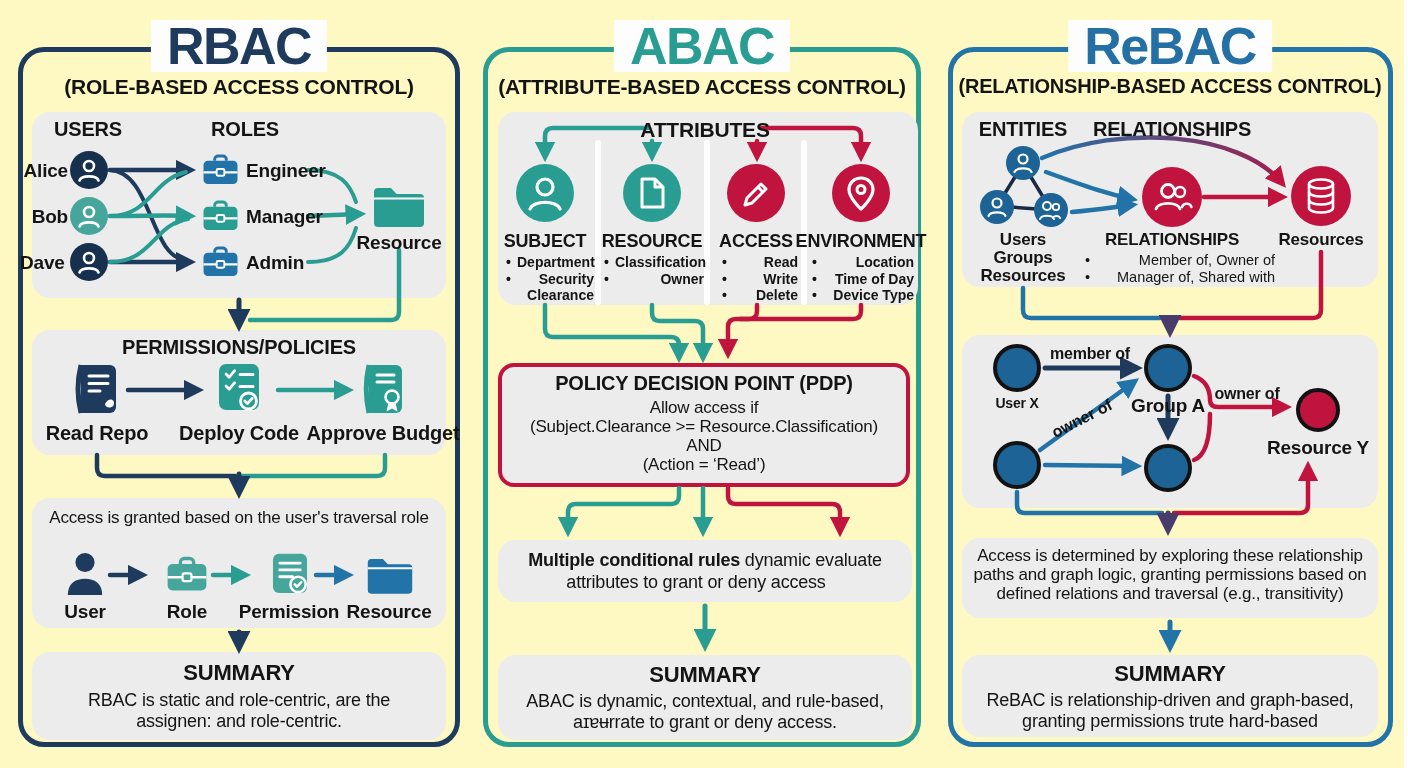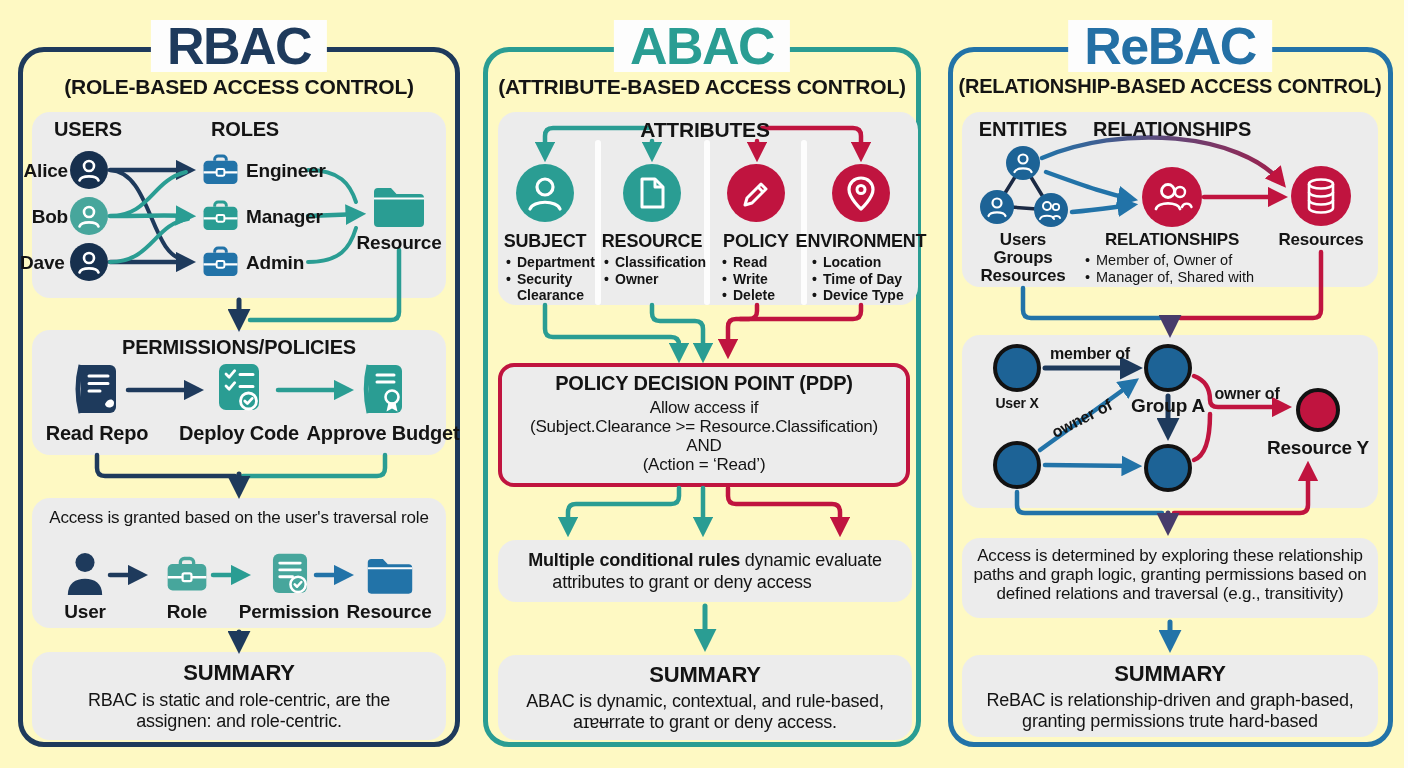--- a/index.html
+++ b/index.html
@@ -11,21 +11,21 @@
   .coltitle{position:absolute;font-size:52px;font-weight:800;letter-spacing:-1.5px;
     background:#fdfdfd;padding:0 16px;z-index:6;line-height:1}
   .colsub{position:absolute;font-size:21px;font-weight:700;letter-spacing:-0.2px;z-index:6}
   .panel{position:absolute;background:#ececec;border-radius:18px;z-index:1}
   .phead{position:absolute;font-weight:700;font-size:20px;z-index:4;letter-spacing:-0.2px}
   .lbl{position:absolute;z-index:4;letter-spacing:-0.2px}
   .icon{position:absolute;z-index:2;line-height:0}
   .gap{position:absolute;background:#fdfdfd;z-index:2;border-radius:3px}
   .overlay{position:absolute;left:0;top:0;z-index:3;pointer-events:none}
   .bullets{position:absolute;z-index:4;font-size:14px;line-height:16.5px;font-weight:600}
-  .bullet{padding-left:11px;position:relative;text-align:left}
+  .bullet{padding-left:11px;position:relative;text-align:right}
   .bullet::before{content:"• ";position:absolute;left:0}
   .gnode{position:absolute;border-radius:50%;border:4px solid #121212;z-index:2}
   .pdpbox{position:absolute;background:#ececec;border:4.5px solid #c0143f;border-radius:16px;z-index:1}
   .sumtitle{font-size:22px;font-weight:700;letter-spacing:-0.2px}
   .sumline{font-size:18px;line-height:20px}
 </style>
 </head>
 <body>
 
 <div class="canvas">
@@ -197,21 +197,21 @@
       </svg></span>
   <span class="icon" style="left:832px;top:164px">
     <svg width="58" height="58" viewBox="0 0 58 58">
         <circle cx="29" cy="29" r="29" fill="#c0143f"></circle>
         <path d="M29 14c7 0 12 5 12 11.5C41 34 29 45 29 45S17 34 17 25.5C17 19 22 14 29 14z" fill="none" stroke="#fff" stroke-width="3.2" stroke-linejoin="round"></path>
         <circle cx="29" cy="25.5" r="4" fill="none" stroke="#fff" stroke-width="3"></circle>
       </svg></span>
 
   <div class="lbl ctr" style="left:545px;top:231px;font-size:18px;font-weight:800">SUBJECT</div>
   <div class="lbl ctr" style="left:652px;top:231px;font-size:18px;font-weight:800">RESOURCE</div>
-  <div class="lbl ctr" style="left:756px;top:231px;font-size:18px;font-weight:800">POLICY</div>
+  <div class="lbl ctr" style="left:756px;top:231px;font-size:18px;font-weight:800">ACCESS</div>
   <div class="lbl ctr" style="left:861px;top:231px;font-size:18px;font-weight:800">ENVIRONMENT</div>
 
   <div class="bullets" style="left:506px;top:254px;width:88px">
     <div class="bullet">Department</div>
     <div class="bullet">Security Clearance</div>
   </div>
   <div class="bullets" style="left:604px;top:254px;width:100px">
     <div class="bullet">Classification</div>
     <div class="bullet">Owner</div>
   </div>
@@ -228,21 +228,21 @@
 
   <div class="pdpbox" style="left:498px;top:363px;width:412px;height:124px"></div>
   <div class="lbl ctr" style="left:704px;top:372px;font-size:20px;font-weight:800;z-index:4">POLICY DECISION POINT (PDP)</div>
   <div class="lbl ctr" style="left:704px;top:398px;font-size:17px">Allow access if</div>
   <div class="lbl ctr" style="left:704px;top:417px;font-size:17px">(Subject.Clearance &gt;= Resource.Classification)</div>
   <div class="lbl ctr" style="left:704px;top:436px;font-size:17px">AND</div>
   <div class="lbl ctr" style="left:704px;top:455px;font-size:17px">(Action = ‘Read’)</div>
 
   <div class="panel" style="left:498px;top:540px;width:414px;height:62px"></div>
   <div class="lbl ctr" style="left:705px;top:550px;font-size:18px"><b>Multiple conditional rules</b><span> dynamic evaluate</span></div>
-  <div class="lbl ctr" style="left:682px;top:572px;font-size:18px">attributes to grant or deny access</div>
+  <div class="lbl ctr" style="left:696px;top:572px;font-size:18px">attributes to grant or deny access</div>
 
   <div class="panel" style="left:498px;top:655px;width:414px;height:85px"></div>
   <div class="lbl ctr sumtitle" style="left:705px;top:662px">SUMMARY</div>
   <div class="lbl ctr sumline" style="left:705px;top:691px">ABAC is dynamic, contextual, and rule-based,</div>
   <div class="lbl ctr sumline" style="left:705px;top:712px">aɪɐʉrrate to grant or deny access.</div>
 
   <div class="panel" style="left:962px;top:112px;width:416px;height:175px"></div>
   <div class="phead ctr" style="left:1023px;top:118px">ENTITIES</div>
   <div class="phead ctr" style="left:1172px;top:118px">RELATIONSHIPS</div>
 

